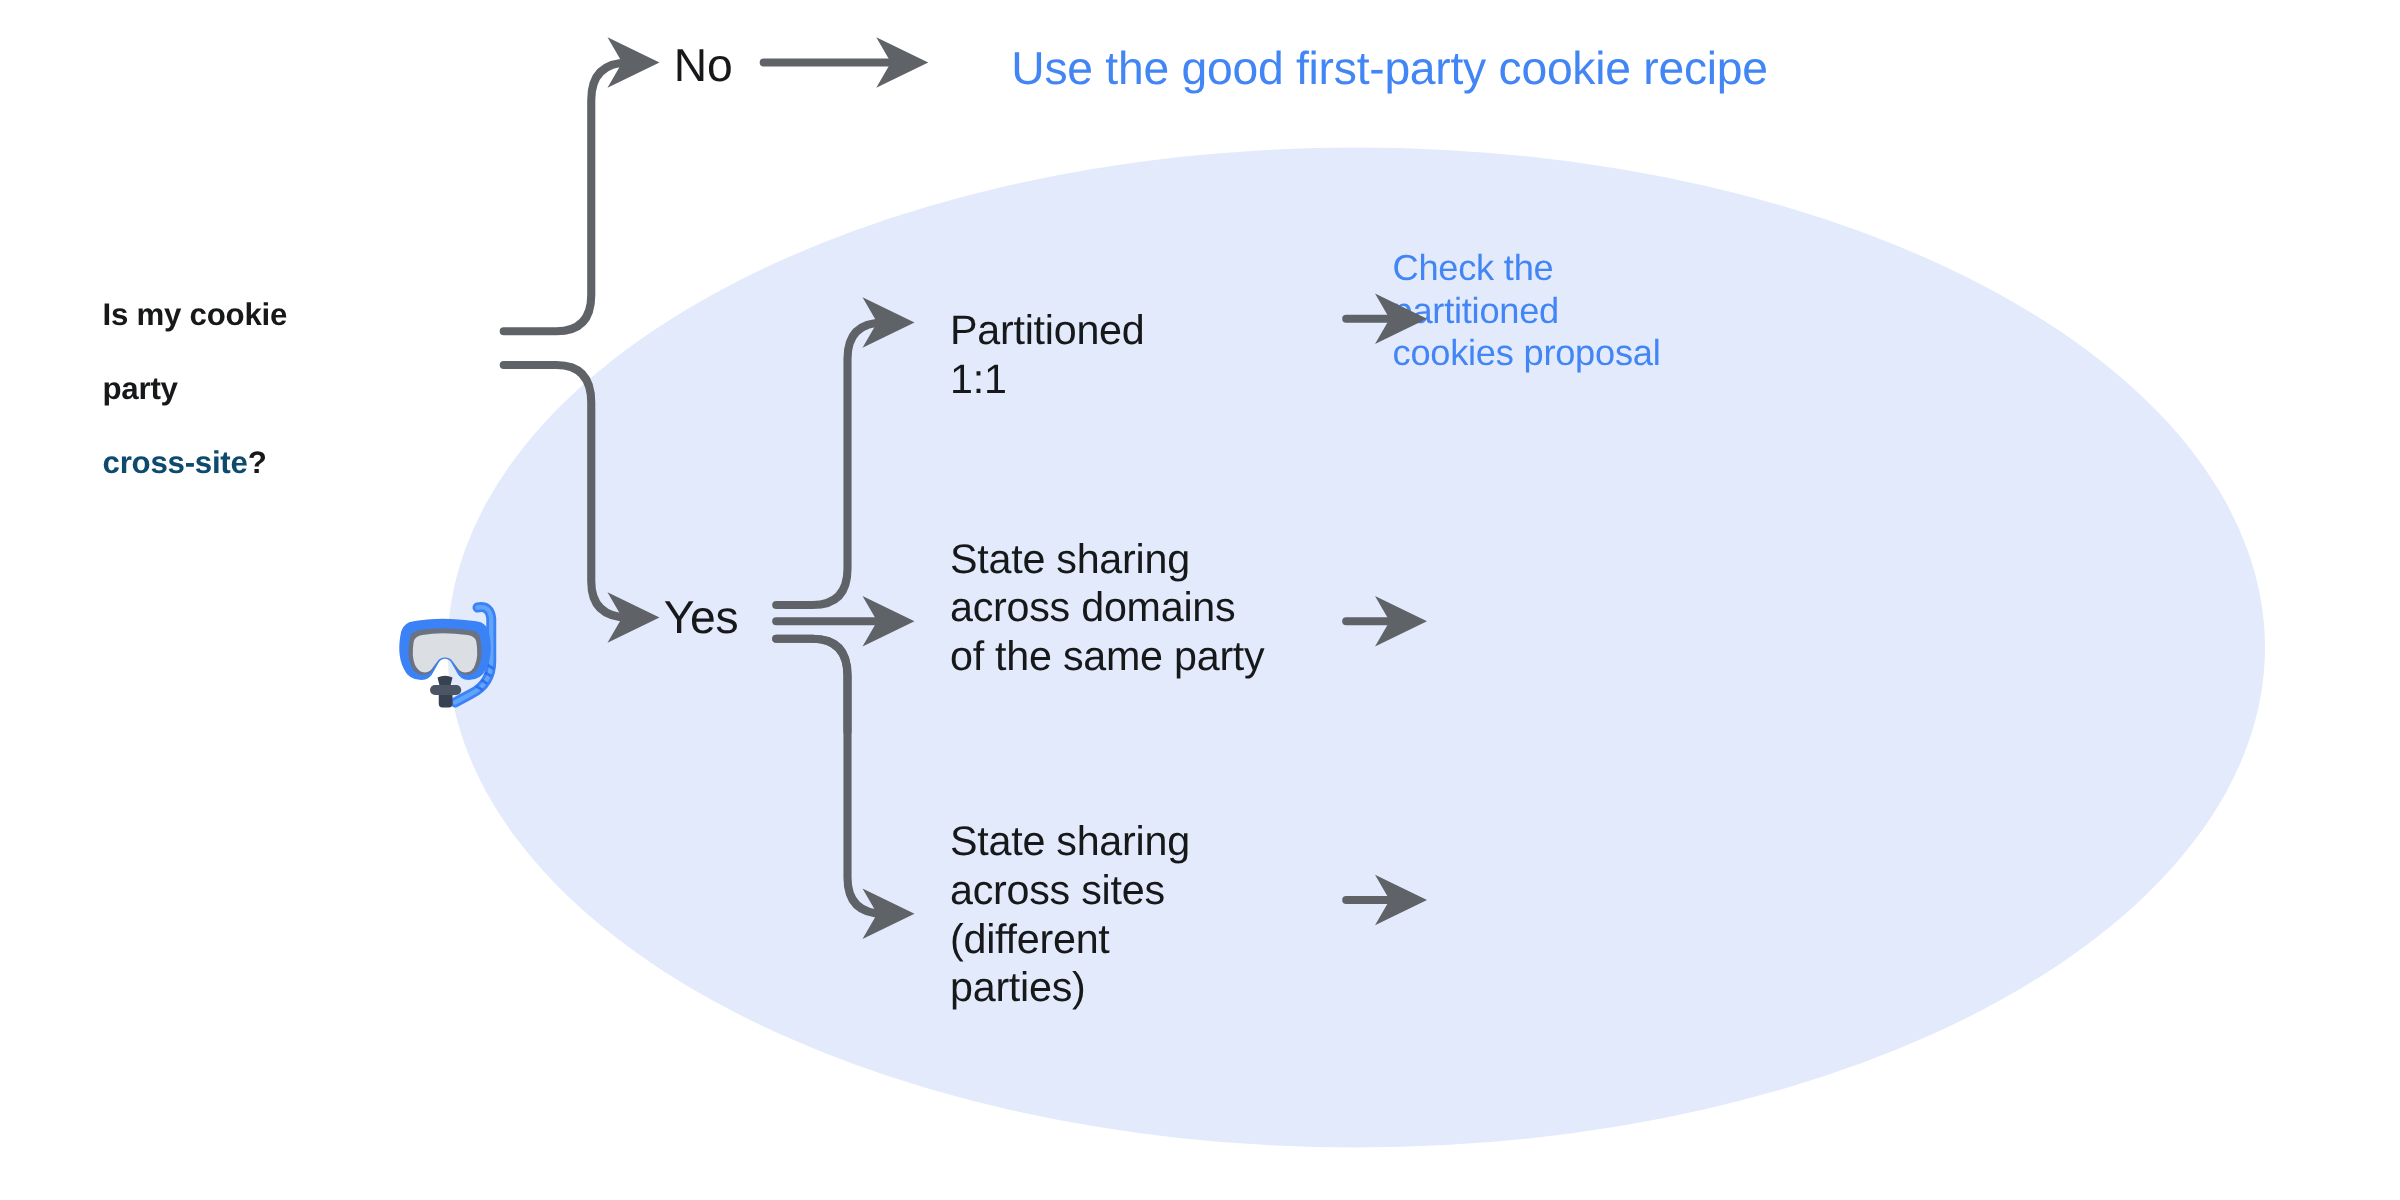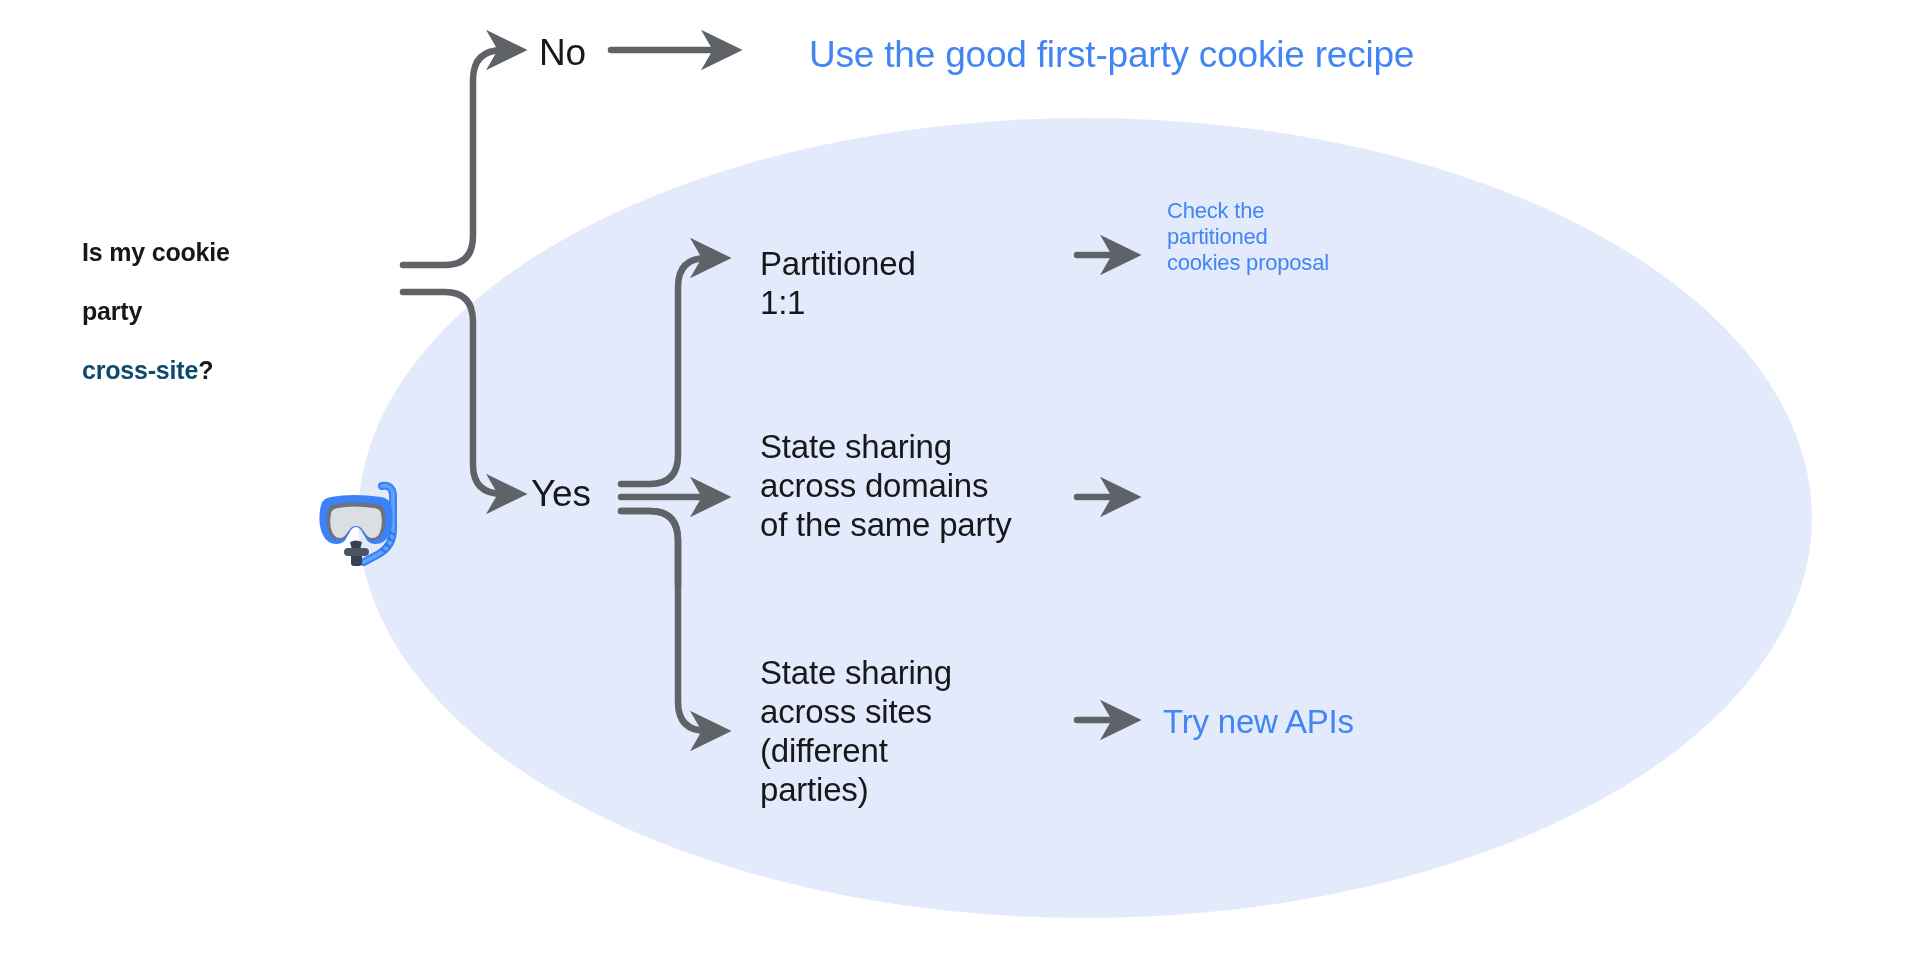--- a/index.html
+++ b/index.html
@@ -47,21 +47,21 @@
     color: #17181a;
   }
   #q-text .hl { color: #0c4a6e; }
 
   #node-no       { left: 539px; top: 31px;  font-size: 37px; }
   #node-no-out   { left: 765px; top: 33px;  font-size: 37px; width: 790px; margin-left: 44px; }
 
   #node-yes      { left: 531px; top: 472px; font-size: 37px; }
 
   #node-part     { left: 760px; top: 245px; font-size: 33px; width: 250px; }
-  #node-part-out { left: 1167px; top: 198px; font-size: 22px; width: 380px; }
+  #node-part-out { left: 1114px; top: 198px; font-size: 29px; width: 380px; }
 
   #node-dom      { left: 760px; top: 428px; font-size: 33px; width: 320px; }
   #node-dom-out  { left: 1163px; top: 479px; font-size: 33px; width: 420px; }
 
   #node-sites     { left: 760px; top: 654px; font-size: 33px; width: 250px; }
   #node-sites-out { left: 1163px; top: 703px; font-size: 33px; width: 360px; }
 
   
   #mask-icon {
     position: absolute;
@@ -147,21 +147,20 @@
 cookies proposal</div>
 
   <div id="node-dom" class="node dark">State sharing
 across domains
 of the same party</div>
 
   <div id="node-sites" class="node dark">State sharing
 across sites
 (different
 parties)</div>
-  <div id="node-sites-out" class="node blue">Try new APIs</div>
 
   <svg style="position:absolute;left:0;top:0;width:1920px;height:960px;pointer-events:none;" viewBox="0 0 1920 960">
     <g fill="none" stroke="#5F6368" stroke-width="6.5" stroke-linecap="round">
       <path d="M 1077,255 L 1126,255" marker-end="url(#arrowhead)"></path>
       <path d="M 1077,497 L 1126,497" marker-end="url(#arrowhead)"></path>
       <path d="M 1077,720 L 1126,720" marker-end="url(#arrowhead)"></path>
     </g>
   </svg>
 
 </div>

